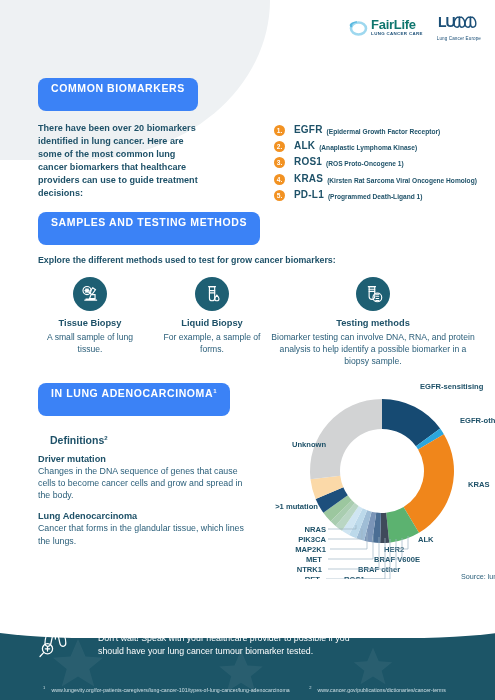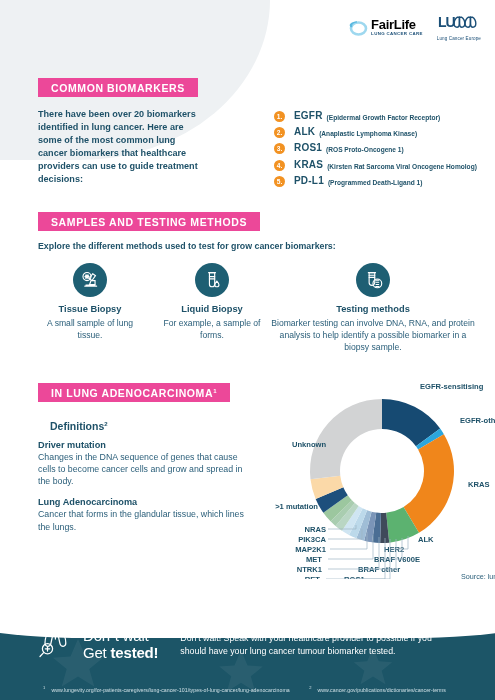--- a/index.html
+++ b/index.html
@@ -19,30 +19,30 @@
     background:#eef1f3;
     border-bottom-right-radius:190px 160px;
     z-index:0;
   }
 
   
   .logos { position:absolute; right:14px; top:14px; display:flex; align-items:center; gap:14px; z-index:5;}
   .logo-fairlife { display:flex; align-items:center; gap:3px; }
   .fl-mark { width:20px; height:17px; position:relative;}
   .fl-text { line-height:1; }
-  .fl-name { font-size:13px; font-weight:bold; color:#000000; letter-spacing:-.3px; }
+  .fl-name { font-size:13px; font-weight:bold; color:#0f766e; letter-spacing:-.3px; }
   .fl-sub { font-size:4.4px; font-weight:bold; color:#1b4f77; letter-spacing:.35px; margin-top:1px;}
   .logo-luce { text-align:center; }
   .lc-sub { font-size:4.6px; color:#1b4f77; margin-top:1.5px; letter-spacing:.1px;}
 
   
   .pill {
-    display:inline-block; background:#ec4899; color:#fff;
+    display:inline-block; background:#3b82f6; color:#fff;
     font-weight:bold; font-size:10.5px; letter-spacing:.6px;
-    padding:4px 13px 3px; border-radius:0;
+    padding:4px 13px 17px; border-radius:8px;
   }
   .pill-row { margin-bottom:3px; }
 
   
   .sec1 { position:absolute; left:38px; top:78px; width:440px; z-index:3;}
   .sec1-body { display:flex; margin-top:11px; }
   .sec1-left { width:168px; font-size:9.1px; line-height:1.43; color:#1e5168; font-weight:bold; }
   .biolist { margin-left:20px; padding-top:2px; }
   .biolist li { list-style:none; display:flex; align-items:flex-end; margin-bottom:5.2px;padding-left:48px; }
   .num {
@@ -303,24 +303,20 @@
         <span>
           <svg width="40" height="38" viewBox="0 0 40 38" fill="none" stroke="#ffffff" stroke-width="1.25" stroke-linecap="round">
             <path d="M19.4 5.5v9.5"></path>
             <path d="M19.4 8.4c-1.2 0-2.3 .9-2.6 2.3l-1.9 8.6c-.5 2.3-2 3-3.3 3-1.5 0-2.6-1.1-2.6-3.2 0-4.6 1.8-9.3 4.6-12"></path>
             <path d="M19.4 8.4c1.2 0 2.3 .9 2.6 2.3l1.9 8.6c.5 2.3 2 3 3.3 3 1.5 0 2.6-1.1 2.6-3.2 0-4.6-1.8-9.3-4.6-12"></path>
             <circle cx="11.5" cy="24.8" r="5.1"></circle>
             <path d="M7.6 28.6 4 32.5"></path>
             <path d="M9.3 24.8h4.4M11.5 22.6v4.4"></path>
           </svg>
         </span>
-        <span class="dw-text">
-          <div class="dw-l1">Don´t wait</div>
-          <div class="dw-l2"><span>Get </span><b>tested!</b></div>
-        </span>
       </div>
       <div class="foot-msg">Don't wait! Speak with your healthcare provider to possible if you should have your lung cancer tumour biomarker tested.</div>
     </div>
 
     <div class="foot-notes">
       <span><sup>1</sup><span>www.lungevity.org/for-patients-caregivers/lung-cancer-101/types-of-lung-cancer/lung-adenocarcinoma</span></span>
       <span><sup>2</sup><span>www.cancer.gov/publications/dictionaries/cancer-terms</span></span>
     </div>
   </div>
 

